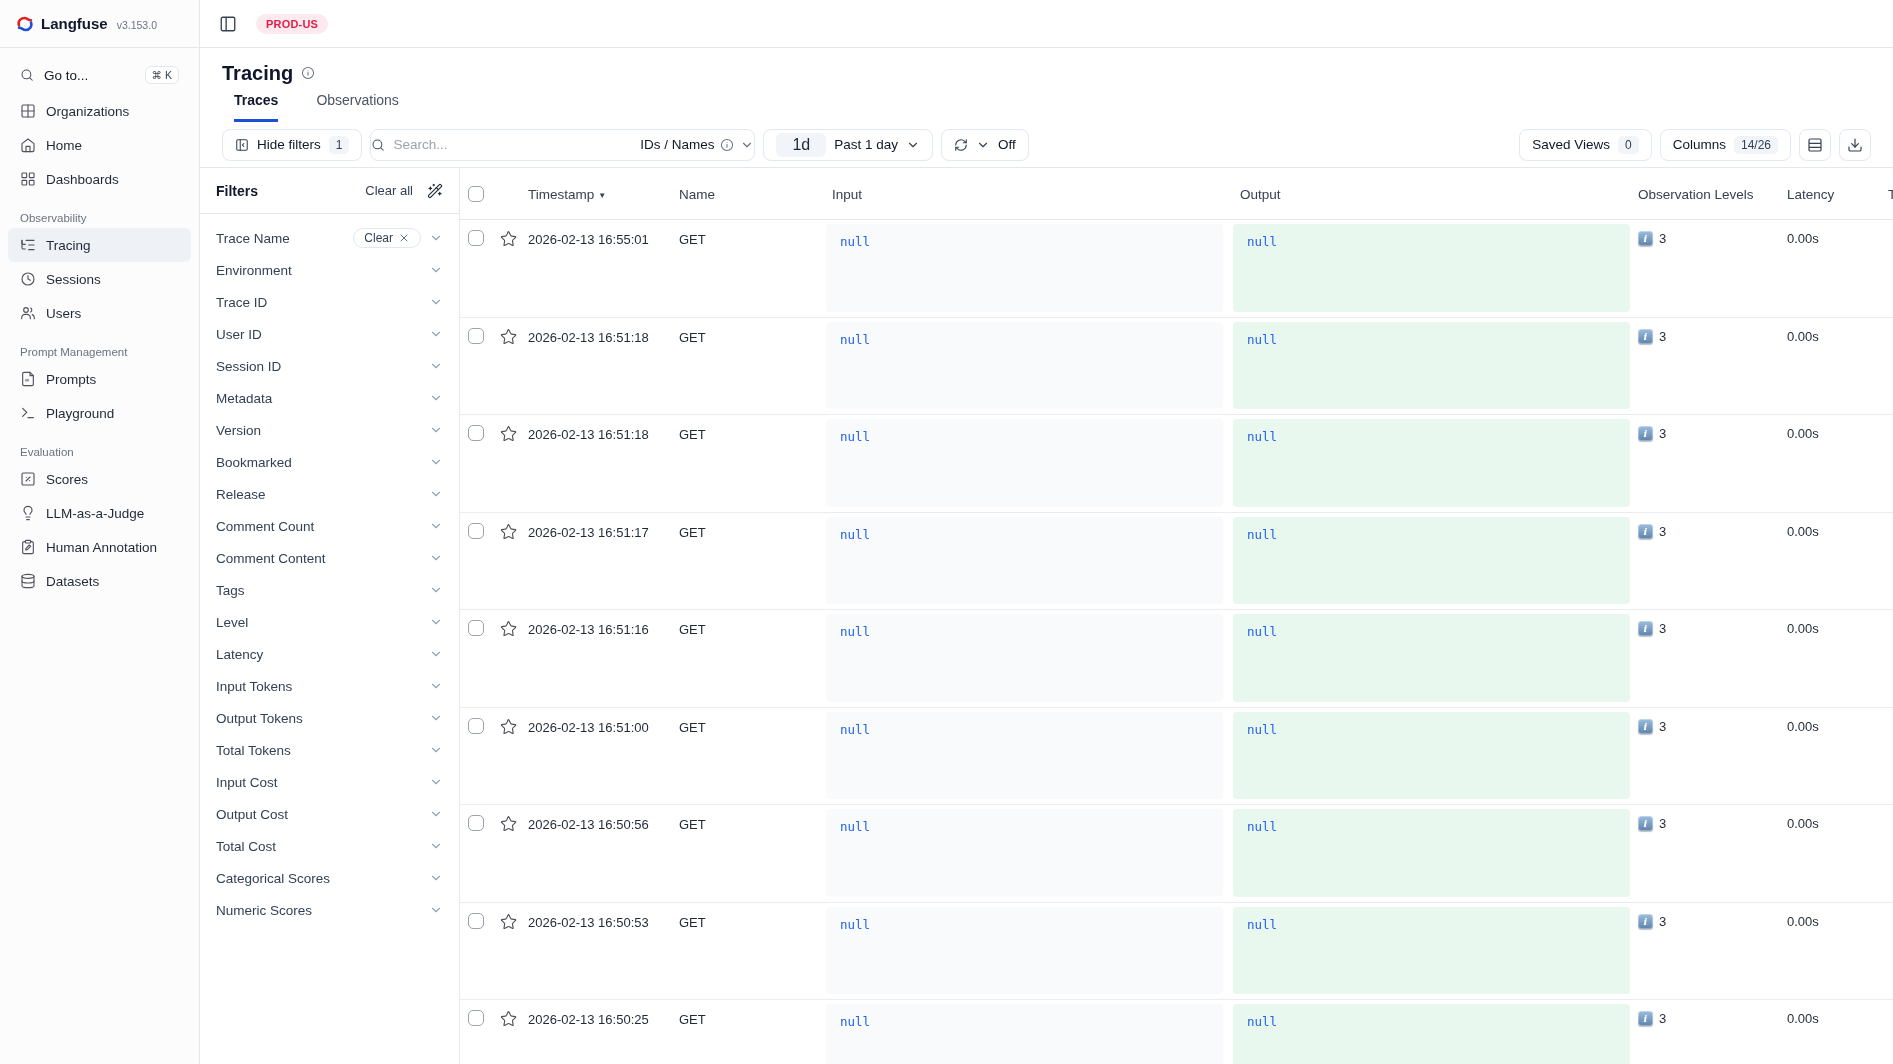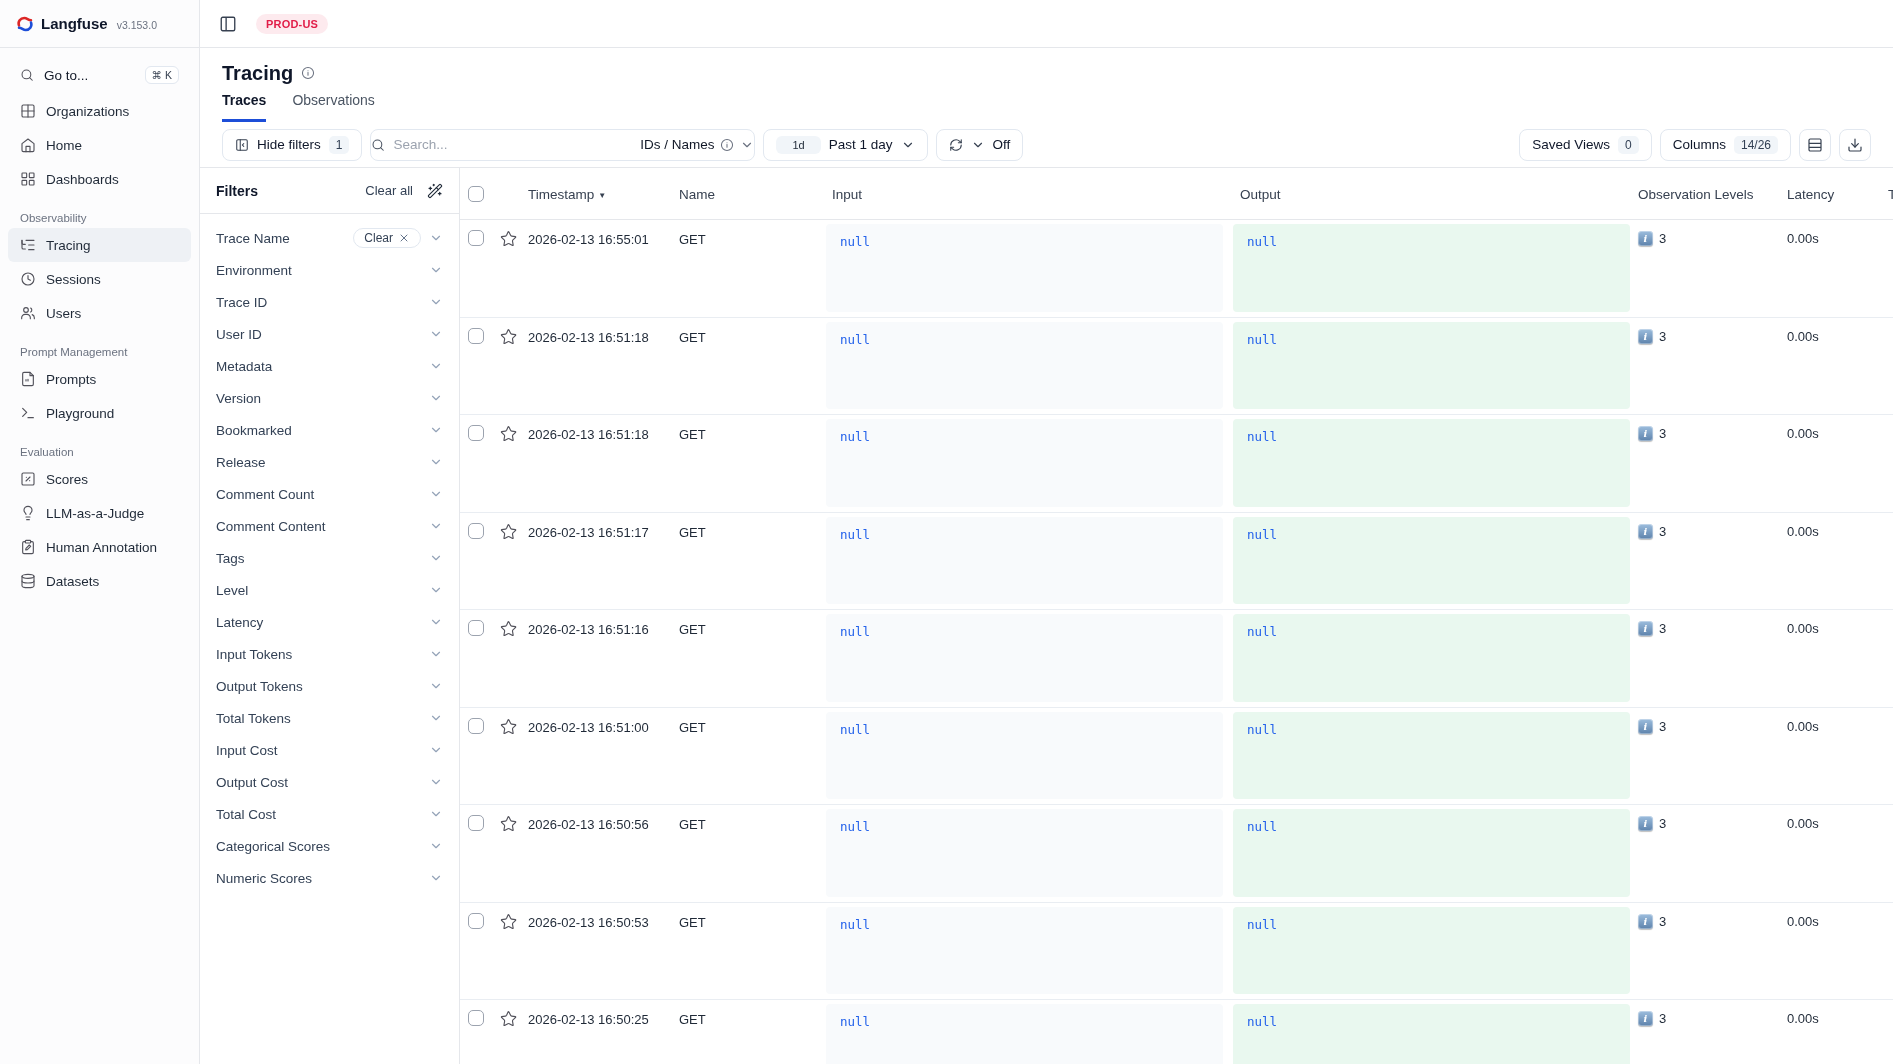--- a/index.html
+++ b/index.html
@@ -37,35 +37,35 @@
   .main { flex: 1; display: flex; flex-direction: column; min-width: 0; }
   .topbar { height: 48px; border-bottom: 1px solid #e5e7eb; display: flex; align-items: center; padding: 0 14px; gap: 14px; }
   .panel-toggle { width: 28px; height: 28px; display: inline-flex; align-items: center; justify-content: center; border-radius: 6px; color: #374151; cursor: pointer; background: none; border: none; }
   .env-badge { background: #fdeaee; color: #e11d48; font-size: 11px; font-weight: 600; letter-spacing: .2px; border-radius: 999px; padding: 4px 10px; cursor: pointer; }
 
   .page-head { padding: 12px 22px 0; }
   .title-row { height: 26px; display: flex; align-items: center; gap: 8px; }
   .page-title { font-size: 20px; font-weight: 700; color: #0f172a; }
   .title-row .icon { color: #6b7280; }
   .tabs { margin-top: 6px; height: 30px; display: flex; gap: 26px; }
-  .tab { font-size: 14px; color: #4b5563; padding-bottom: 9px; cursor: pointer; border-bottom: 3px solid transparent; }
+  .tab { font-size: 14px; color: #4b5563; padding-bottom: 9px; cursor: pointer; border-bottom: 3px solid transparent; margin-left: 12px; }
   .tab.active { color: #0f172a; font-weight: 600; border-bottom-color: #1d4ed8; }
 
   
   .toolbar { height: 46px; border-bottom: 1px solid #e5e7eb; display: flex; align-items: center; padding: 0 22px 0 22px; gap: 8px; }
   .tb-btn { height: 32px; border: 1px solid #e2e8f0; background: #fff; border-radius: 8px; display: inline-flex; align-items: center; gap: 8px; padding: 0 12px; font-size: 13.5px; color: #0f172a; cursor: pointer; font-family: inherit; }
   .tb-btn .icon { color: #374151; }
   .count-chip { background: #f1f5f9; color: #334155; border-radius: 5px; font-size: 12px; padding: 2px 7px; }
   .search-wrap { width: 385px; height: 32px; border: 1px solid #e2e8f0; border-radius: 8px; display: flex; align-items: center; padding: 0 0; gap: 8px; background: #fff; }
   .search-wrap .icon { color: #4b5563; }
   .search-input { border: none; outline: none; flex: 1; font-size: 13.5px; color: #111827; font-family: inherit; background: transparent; min-width: 0; }
   .search-input::placeholder { color: #9ca3af; }
   .ids-names { display: inline-flex; align-items: center; gap: 6px; color: #111827; font-size: 13.5px; cursor: pointer; white-space: nowrap; }
   .ids-names .icon { color: #6b7280; }
-  .range-chip { background: #f1f5f9; border-radius: 6px; font-size: 11px; color: #1f2937; padding: 3px 16px; }
+  .range-chip { background: #f1f5f9; border-radius: 6px; font-size: 16px; color: #1f2937; padding: 3px 16px; }
   .chev { color: #6b7280; }
   .spacer { flex: 1; }
   .iconbtn { width: 32px; height: 32px; padding: 0; justify-content: center; }
 
   
   .content { flex: 1; display: flex; min-height: 0; }
   .filters-panel { width: 260px; flex: 0 0 260px; border-right: 1px solid #e5e7eb; display: flex; flex-direction: column; }
   .fp-head { height: 46px; border-bottom: 1px solid #e5e7eb; display: flex; align-items: center; padding: 0 16px; gap: 14px; }
   .fp-title { font-weight: 600; font-size: 14px; color: #0f172a; flex: 1; }
   .fp-clear { font-size: 13px; color: #334155; cursor: pointer; }
@@ -477,20 +477,29 @@
             <div class="fp-item">
               <span class="fp-label">User ID</span>
 
               <span class="icon icon-sm chev">
                 <svg viewBox="0 0 24 24" fill="none" stroke="currentColor" stroke-width="2" stroke-linecap="round" stroke-linejoin="round">
                   <path d="m6 9 6 6 6-6"></path>
                 </svg>
               </span>
             </div>
             <div class="fp-item">
+              <span class="fp-label">Session ID</span>
+
+              <span class="icon icon-sm chev">
+                <svg viewBox="0 0 24 24" fill="none" stroke="currentColor" stroke-width="2" stroke-linecap="round" stroke-linejoin="round">
+                  <path d="m6 9 6 6 6-6"></path>
+                </svg>
+              </span>
+            </div>
+            <div class="fp-item">
               <span class="fp-label">Metadata</span>
 
               <span class="icon icon-sm chev">
                 <svg viewBox="0 0 24 24" fill="none" stroke="currentColor" stroke-width="2" stroke-linecap="round" stroke-linejoin="round">
                   <path d="m6 9 6 6 6-6"></path>
                 </svg>
               </span>
             </div>
             <div class="fp-item">
               <span class="fp-label">Version</span>

